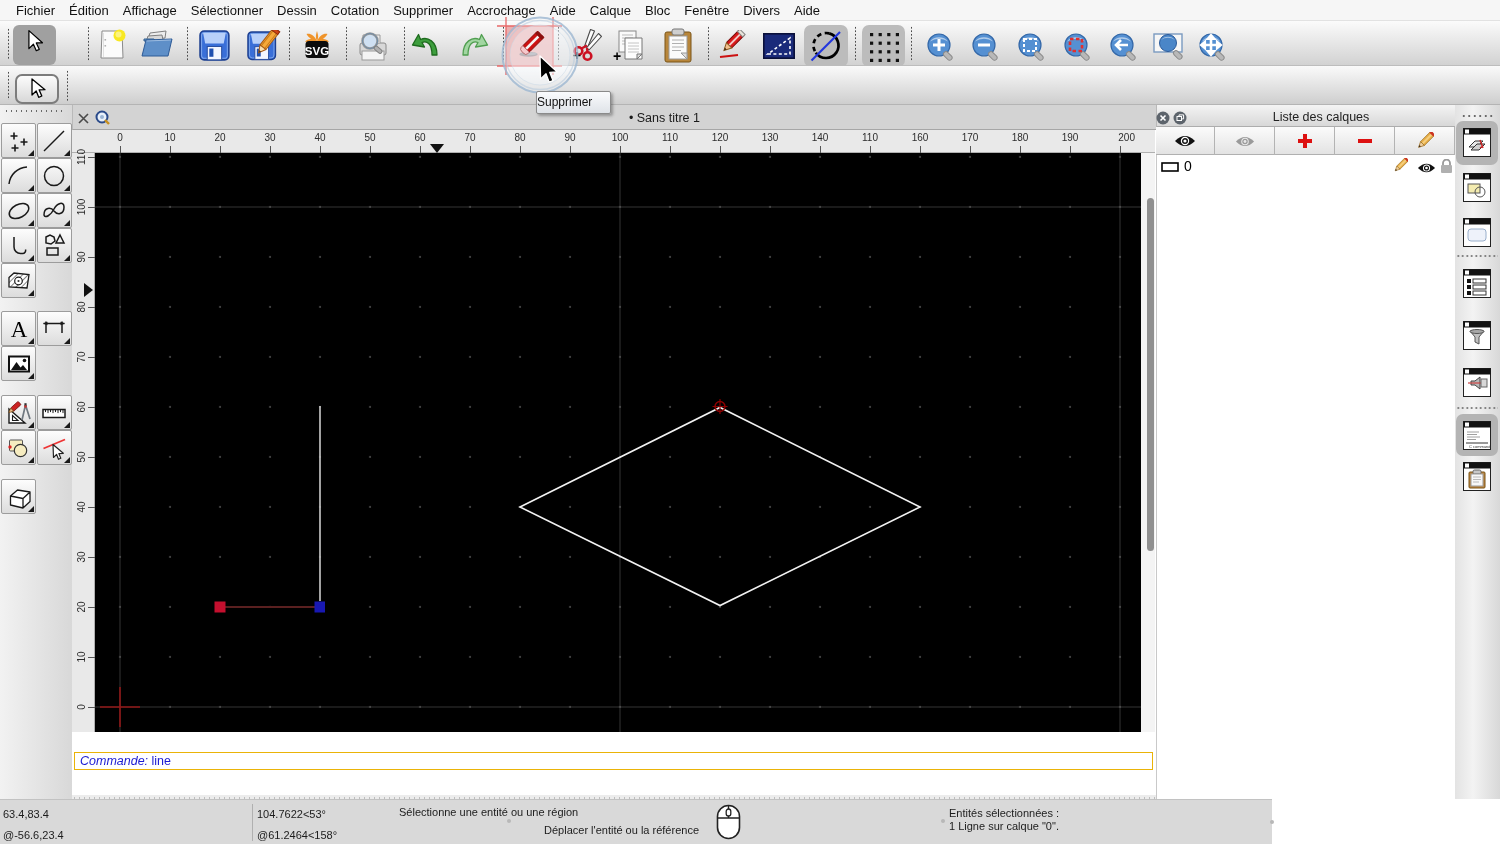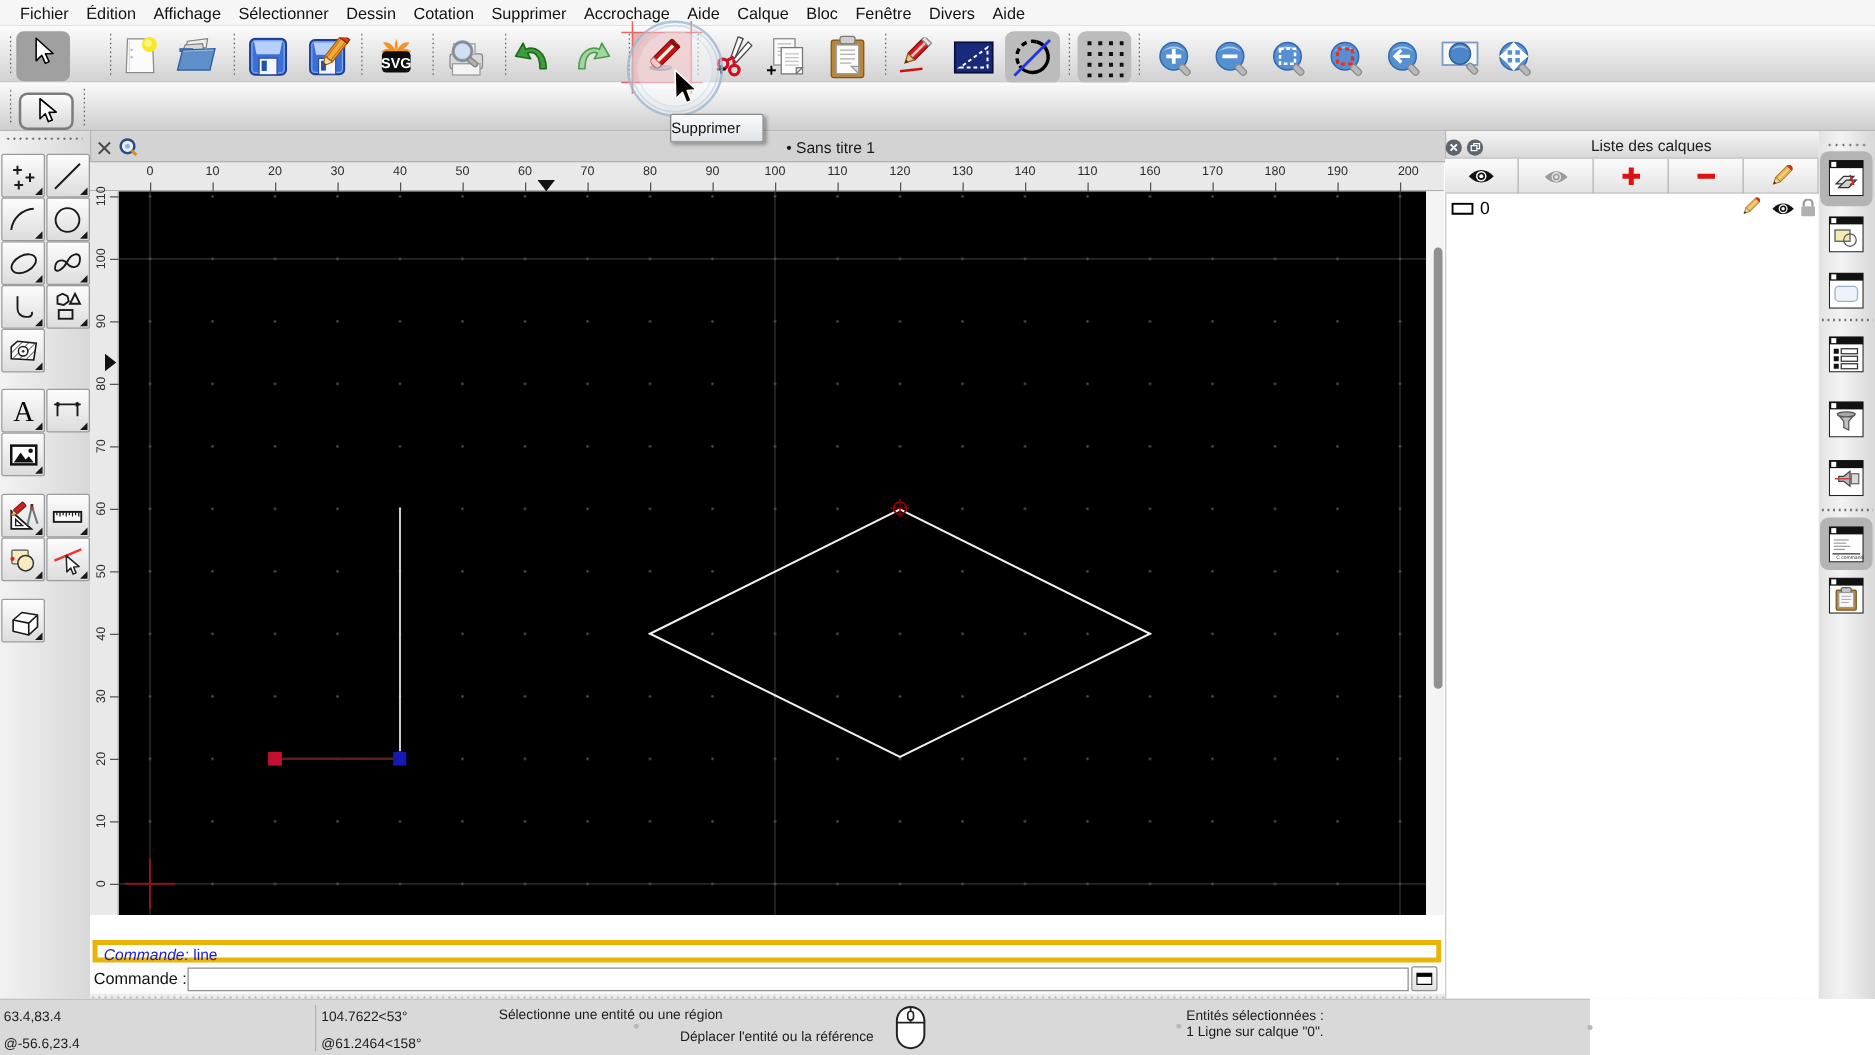--- a/index.html
+++ b/index.html
@@ -520,31 +520,21 @@
       <path d="M425 354 L625 254.5 L825 354 L625 452.5 Z" fill="none" stroke="#f2f2f2" stroke-width="1.6"></path>
       <g stroke="#8e0000" fill="none">
         <circle cx="625" cy="253.5" r="5" stroke-width="1.4"></circle>
         <path d="M625 246 V261 M617.5 253.5 H632.5" stroke-width="1.1"></path>
       </g>
     </svg>
 <div id="vsb" class="abs">
       <div class="abs" style="left:6px;top:45px;width:7px;height:353px;background:#909090;border-radius:4px"></div>
     </div>
 <div id="cmdhist" class="abs">
-      <div class="abs" style="left:2px;top:2px;width:1079px;height:18px;border:4px solid #eab308;background:#fff;font-size:12.5px;line-height:16px;padding-left:5px;color:#1a1ad2"><i>Commande:</i> line</div>
-    </div>
-<div id="cmdrow" class="abs">
-      <div class="abs" style="left:3px;top:4px;font-size:13px;color:#111">Commande :</div>
-      <div class="abs" style="left:78px;top:3px;width:977px;height:19px;border:1px solid #8f8f8f;background:#fff"></div>
-      <div class="abs" style="left:1057px;top:2px;width:21px;height:20px;border:1px solid #909090;background:linear-gradient(#fdfdfd,#e0e0e0);border-radius:2px">
-        <svg width="13" height="10" style="position:absolute;left:3px;top:4px" viewBox="0 0 13 10">
-          <rect x="0.5" y="0.5" width="12" height="9" fill="#fff" stroke="#000"></rect>
-          <rect x="0.5" y="0.5" width="12" height="3" fill="#000"></rect>
-        </svg>
-      </div>
+      <div class="abs" style="left:2px;top:2px;width:1079px;height:18px;border:1px solid #eab308;background:#fff;font-size:12.5px;line-height:16px;padding-left:5px;color:#1a1ad2"><i>Commande:</i> line</div>
     </div>
 <div id="gripstrip" class="abs"></div>
 <div id="lheader" class="abs"></div>
 <svg class="abs" style="left:1156px;top:111px" width="34" height="14" viewBox="0 0 34 14">
       <circle cx="7" cy="7" r="6.5" fill="#5d646c"></circle>
       <path d="M4.5 4.5 l5 5 M9.5 4.5 l-5 5" stroke="#fff" stroke-width="1.6"></path>
       <circle cx="24" cy="7" r="6.5" fill="#5d646c"></circle>
       <rect x="21" y="5.5" width="4.5" height="4" fill="none" stroke="#fff"></rect>
       <path d="M23 5.5 v-1.6 h4.6 v4 h-1.8" fill="none" stroke="#fff"></path>
     </svg>

